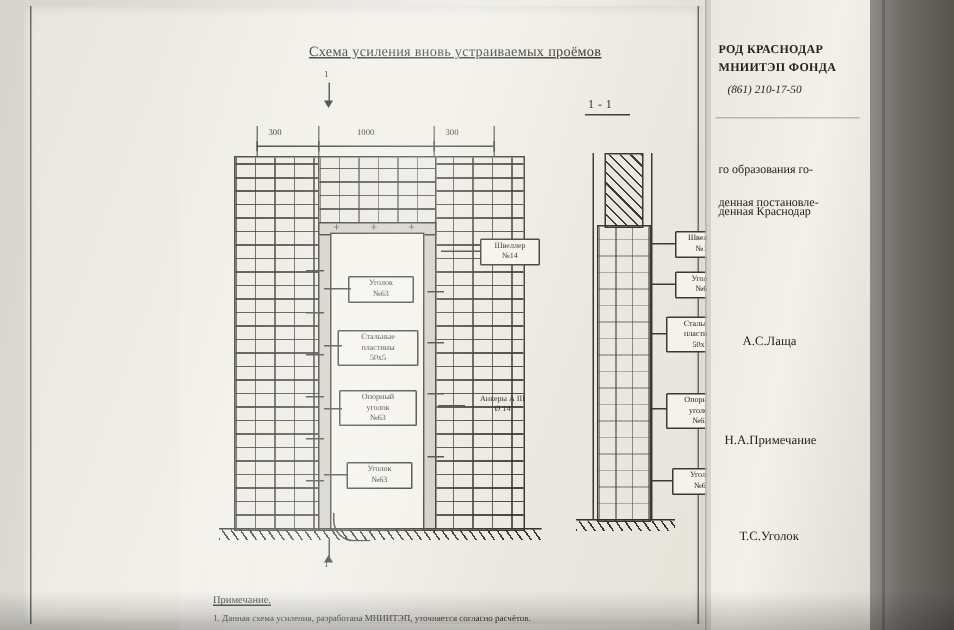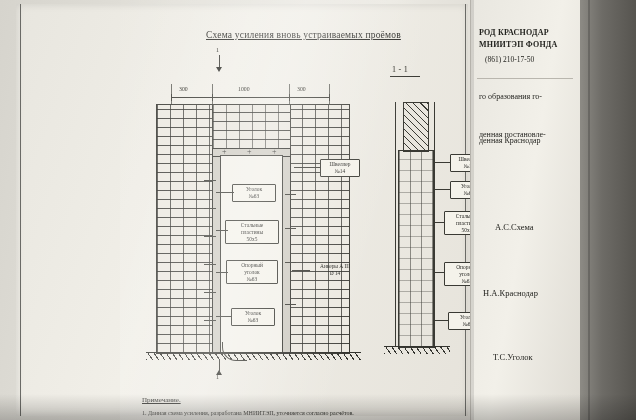--- a/index.html
+++ b/index.html
@@ -259,30 +259,30 @@
 
     <div class="t note-h" style="left:126px;top:392px;">Примечание.</div>
     <div class="t note-l" style="left:126px;top:406px;">1. Данная схема усиления, разработана МНИИТЭП, уточняется согласно расчётов.</div>
   </div>
 
   <div class="doccol">
     <div class="doccol-fold"></div>
 
     <div class="t" style="left:8px;top:28px;font-size:8px;font-weight:bold;letter-spacing:.2px;">РОД КРАСНОДАР</div>
     <div class="t" style="left:8px;top:40px;font-size:8px;font-weight:bold;letter-spacing:.2px;">МНИИТЭП ФОНДА</div>
-    <div class="t" style="left:14px;top:55px;font-size:7.5px;">(861) 210-17-50</div>
+    <div class="t" style="left:14px;top:55px;font-size:7.5px;font-style:italic;">(861) 210-17-50</div>
 
     <div class="rule" style="left:6px;top:78px;width:96px;"></div>
 
-    <div class="t" style="left:8px;top:92px;font-size:8px;">го образования го-</div>
+    <div class="t" style="left:8px;top:108px;font-size:8px;">го образования го-</div>
     <div class="t" style="left:8px;top:130px;font-size:8px;">денная постановле-</div>
     <div class="t" style="left:8px;top:136px;font-size:8px;">денная   Краснодар</div>
 
-    <div class="t" style="left:24px;top:222px;font-size:8.5px;">А.С.Схема</div>
-    <div class="t" style="left:12px;top:288px;font-size:8.5px;">Н.А.Краснодар</div>
+    <div class="t" style="left:24px;top:222px;font-size:8.5px;">А.С.Лаща</div>
+    <div class="t" style="left:12px;top:288px;font-size:8.5px;">Н.А.Примечание</div>
     <div class="t" style="left:22px;top:352px;font-size:8.5px;">Т.С.Уголок</div>
   </div>
 
   <div class="wall-right">
     <div class="seam"></div>
   </div>
 
   <div class="glare"></div>
   <div class="shadow-bot"></div>
 </div>

